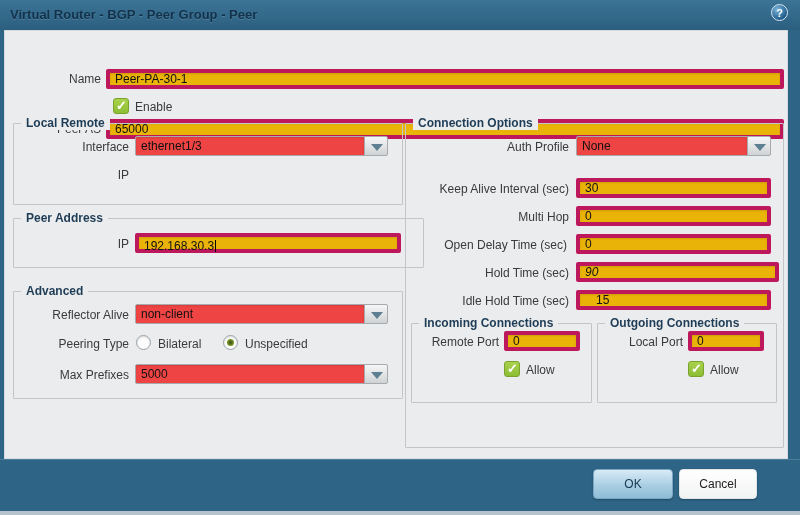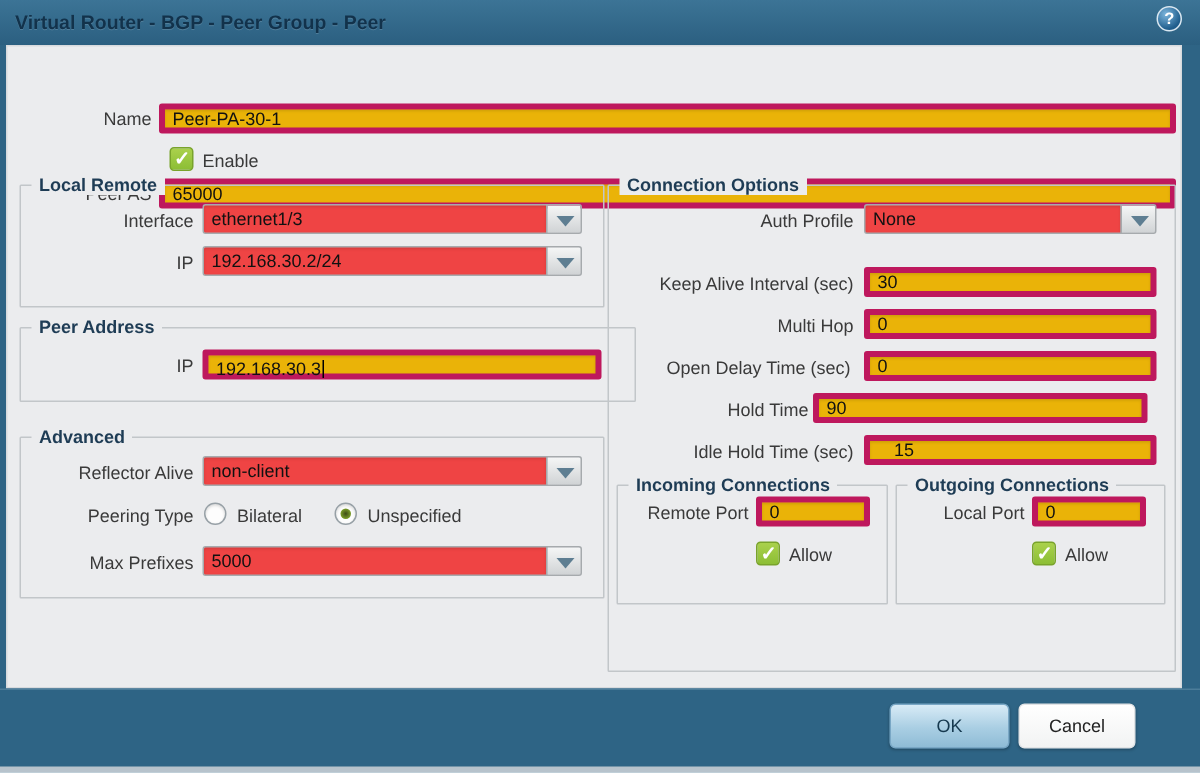--- a/index.html
+++ b/index.html
@@ -148,26 +148,20 @@
       <div class="fs-legend">Local Remote</div>
     </div>
     <div class="lbl" style="left:34px; top:109px; width:90px;">Interface</div>
     <div class="combo" style="left:130px; top:105px; width:253px;">
       <input value="ethernet1/3" style="">
       <span class="combo-btn">
           <span class="arrow"></span>
         </span>
     </div>
     <div class="lbl" style="left:34px; top:137px; width:90px;">IP</div>
-    <div class="combo" style="left:130px; top:133px; width:253px;">
-      <input value="192.168.30.2/24" style="">
-      <span class="combo-btn">
-          <span class="arrow"></span>
-        </span>
-    </div>
 
     <div class="fs" style="left:8px; top:187px; width:411px; height:50px;">
       <div class="fs-legend">Peer Address</div>
     </div>
     <div class="lbl" style="left:34px; top:206px; width:90px;">IP</div>
     <div class="tb-div" style="left:130px; top:202px; width:266px;"><span>192.168.30.3</span><span class="caret"></span></div>
 
     <div class="fs" style="left:8px; top:260px; width:390px; height:108px;">
       <div class="fs-legend">Advanced</div>
     </div>
@@ -201,21 +195,21 @@
           <span class="arrow"></span>
         </span>
     </div>
     <div class="lbl" style="left:404px; top:151px; width:160px;">Keep Alive Interval (sec)</div>
     <input class="tb" style="left: 571px; top: 147px; width: 195px;" value="30">
     <div class="lbl" style="left:404px; top:179px; width:160px;">Multi Hop</div>
     <input class="tb" style="left: 571px; top: 175px; width: 195px;" value="0">
     <div class="lbl" style="left:402px; top:207px; width:160px;text-align:right;">Open Delay Time (sec)</div>
     <input class="tb" style="left: 571px; top: 203px; width: 195px;" value="0">
     <div class="lbl" style="left:404px; top:235px; width:160px;">Hold Time (sec)</div>
-    <input class="tb" style="left: 537px; top: 231px; width: 223px;" value="90">
+    <input class="tb" style="left: 571px; top: 231px; width: 203px; font-style: italic;" value="90">
     <div class="lbl" style="left:404px; top:263px; width:160px;">Idle Hold Time (sec)</div>
     <input class="tb" style="left: 571px; top: 259px; width: 195px; padding-left: 16px;" value="15">
 
     <div class="fs" style="left:406px; top:292px; width:181px; height:80px;">
       <div class="fs-legend">Incoming Connections</div>
     </div>
     <div class="lbl" style="left:404px; top:304px; width:90px;">Remote Port</div>
     <input class="tb" style="left: 499px; top: 300px; width: 76px;" value="0">
     <div class="checkbox" style="left:499px; top:330px;"></div>
     <div class="lbl" style="left:521px; top:332px; text-align:left;">Allow</div>

